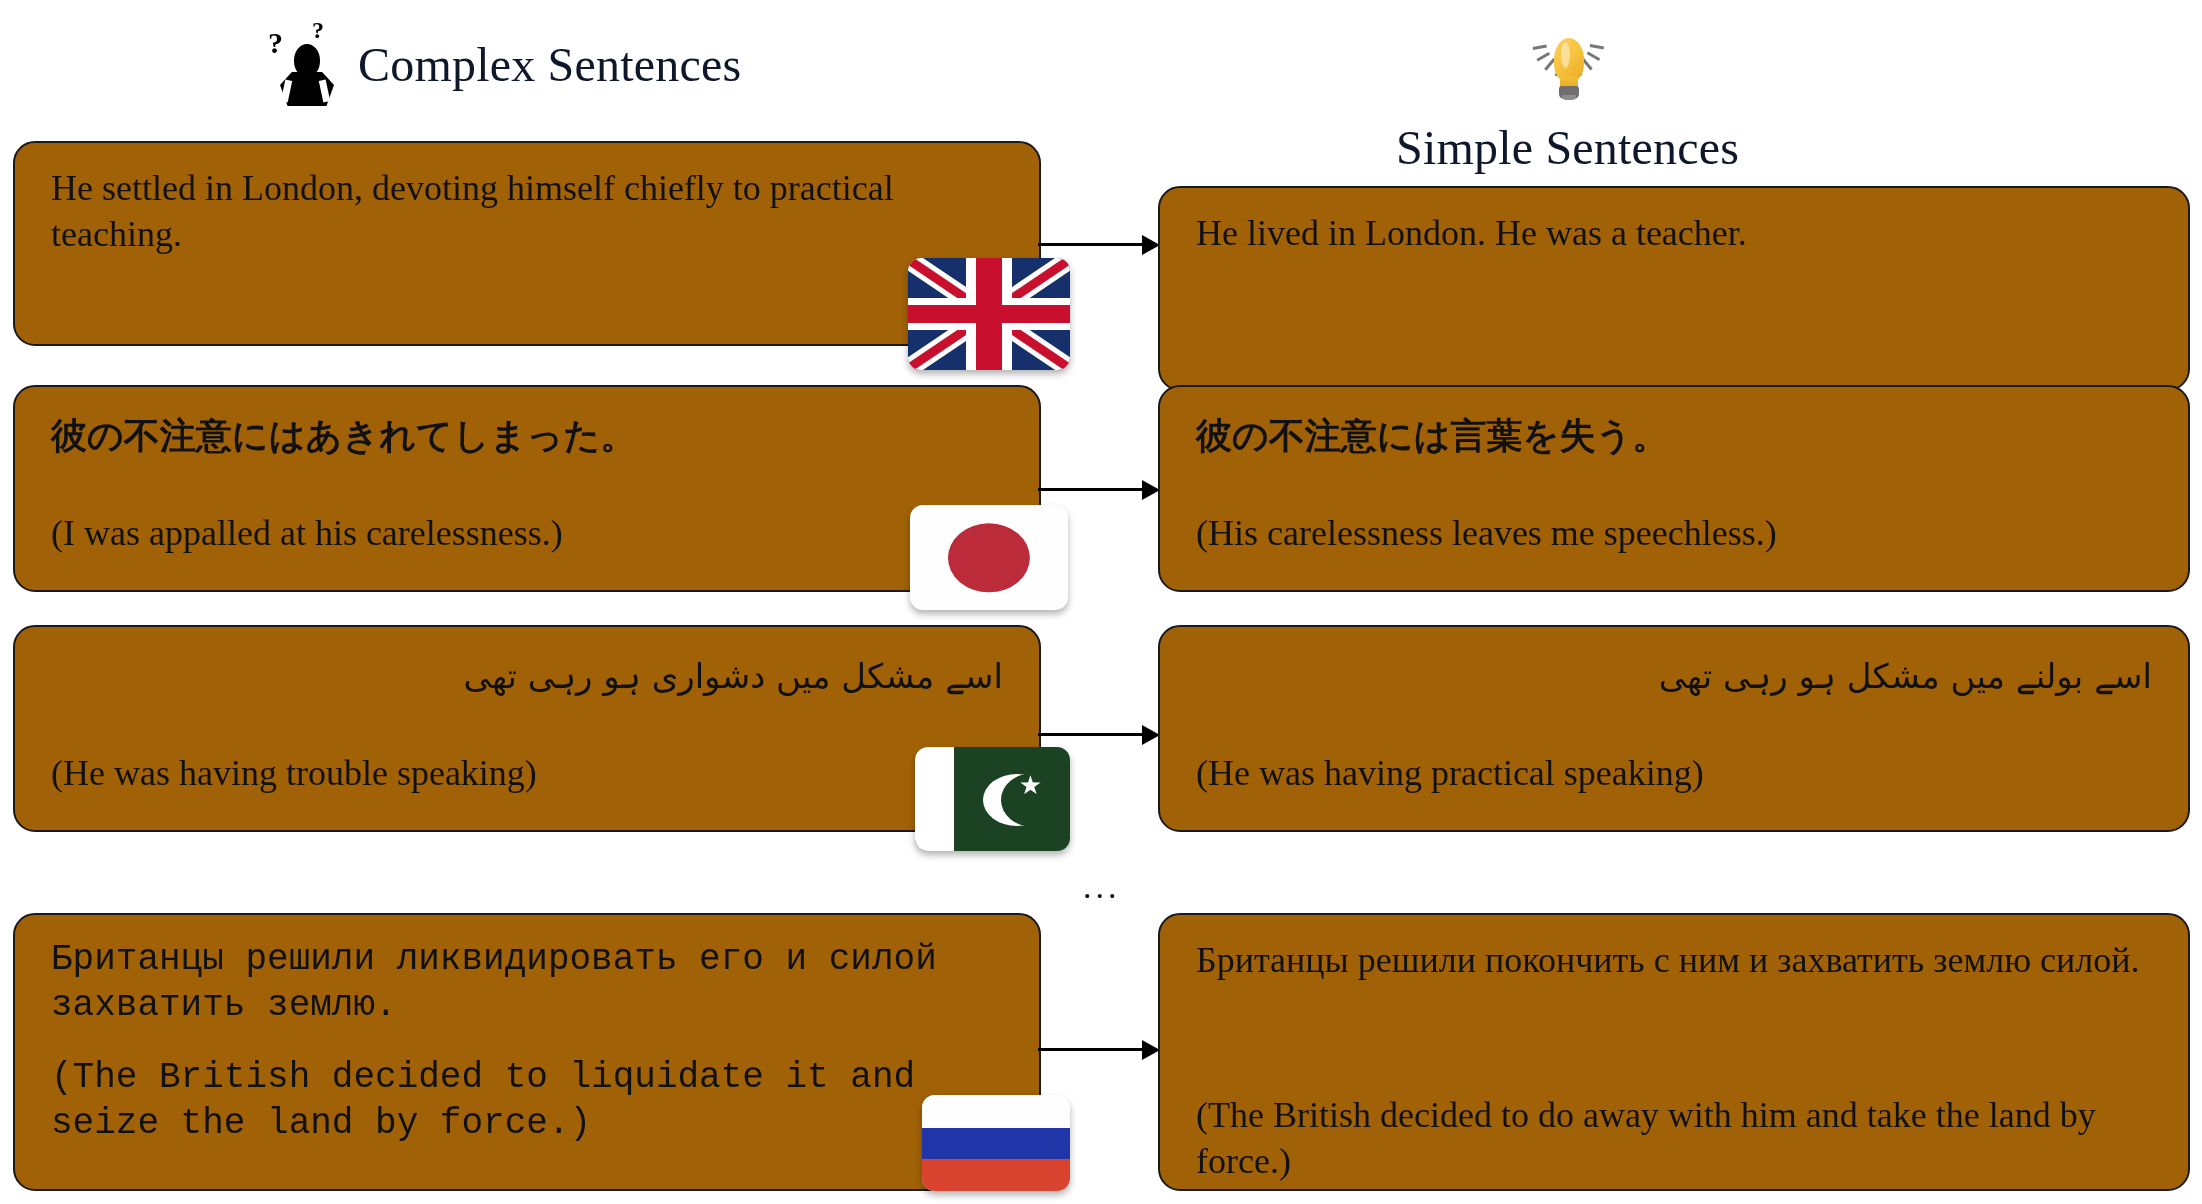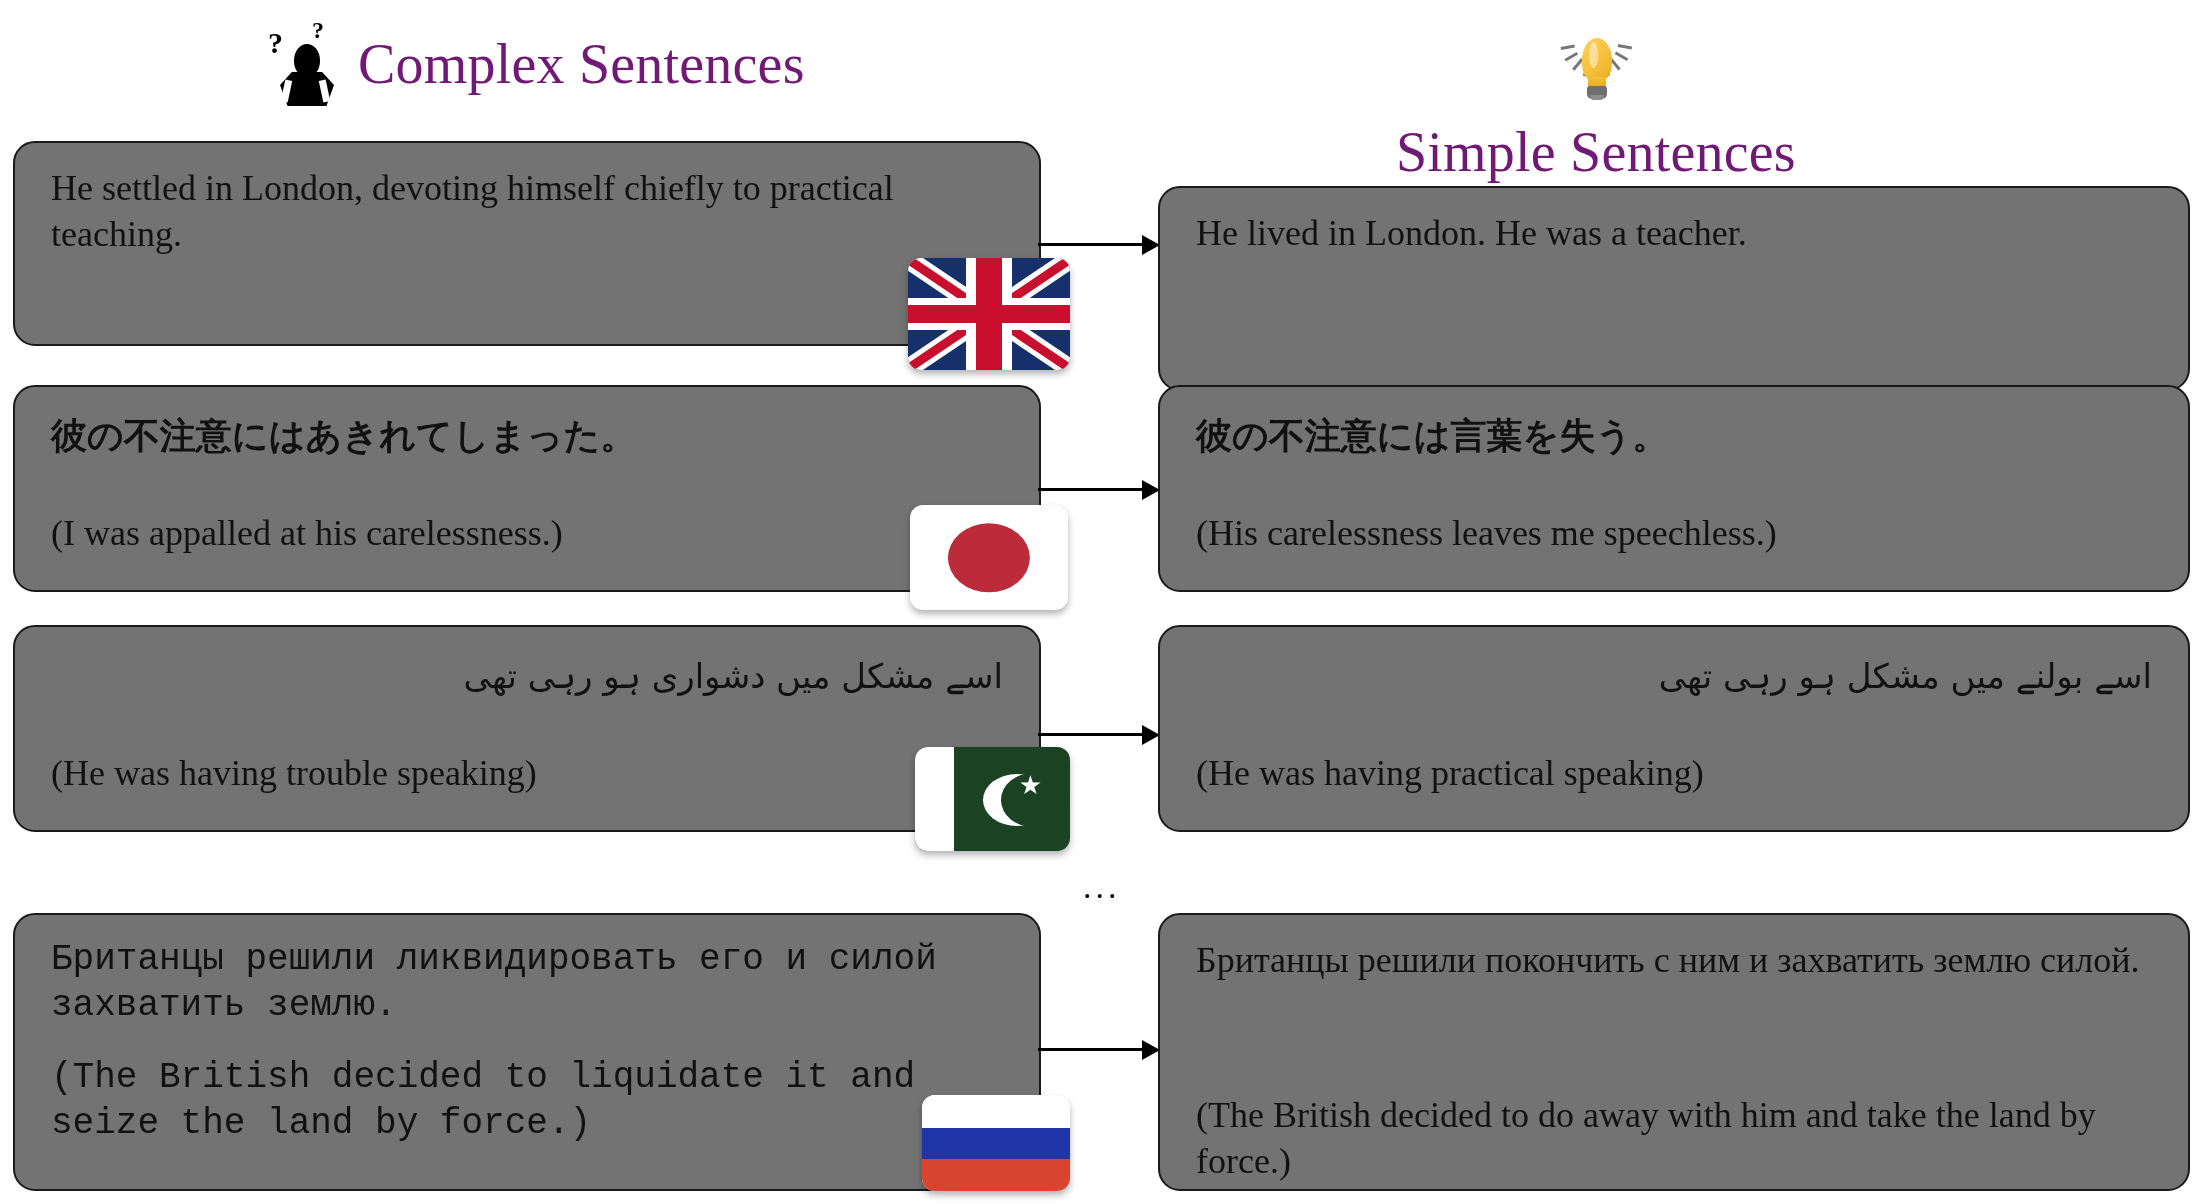--- a/index.html
+++ b/index.html
@@ -5,21 +5,21 @@
   html,body{margin:0;padding:0;background:#ffffff;}
   body{
     width:2202px;height:1204px;position:relative;overflow:hidden;
     font-family:"Liberation Serif","DejaVu Serif",serif;
     color:#000000;
   }
   .canvas{position:absolute;left:0;top:0;width:2202px;height:1204px;}
 
   
   .header{position:absolute;display:flex;align-items:center;gap:16px;}
-  .header .htitle{font-size:56px;letter-spacing:.2px;white-space:nowrap;color:#701a75;}
+  .header .htitle{font-size:48px;letter-spacing:.2px;white-space:nowrap;color:#0f172a;}
   #hdr-complex{left:268px;top:22px;}
   #hdr-simple{left:1396px;top:22px;flex-direction:column;}
 
   
   .person-icon{position:relative;width:74px;height:84px;flex:0 0 74px;}
   .person-icon .head{
     position:absolute;left:26px;top:22px;width:26px;height:33px;
     background:#000;border-radius:50% 50% 48% 48%;
   }
   .person-icon .body{
@@ -48,21 +48,21 @@
   }
   .bulb-icon .base{
     position:absolute;left:32px;top:64px;width:20px;height:13px;background:#6f6f6f;border-radius:3px 3px 5px 5px;
   }
   .bulb-icon .base:after{content:"";position:absolute;left:3px;top:9px;width:14px;height:5px;background:#8c8c8c;border-radius:0 0 4px 4px;}
   .bulb-icon .ray{position:absolute;left:40px;top:42px;width:2.5px;height:14px;background:#777;transform-origin:50% -22px;}
 
   
   .box{
     position:absolute;box-sizing:border-box;
-    border:2.4px solid #1a1a1a;border-radius:22px;background:#737373;
+    border:2.4px solid #1a1a1a;border-radius:22px;background:#a16207;
   }
   .box .line{
     position:absolute;left:36px;right:30px;
     font-size:36px;line-height:1.28;color:#111;white-space:pre-wrap;
   }
   .line.rtl{direction:rtl;text-align:right;left:30px;right:36px;
     font-family:"DejaVu Sans","Liberation Sans",sans-serif;font-size:34px;}
   .line.cjk{font-family:"DejaVu Sans","Liberation Sans",sans-serif;font-weight:600;font-size:36px;}
 
   

